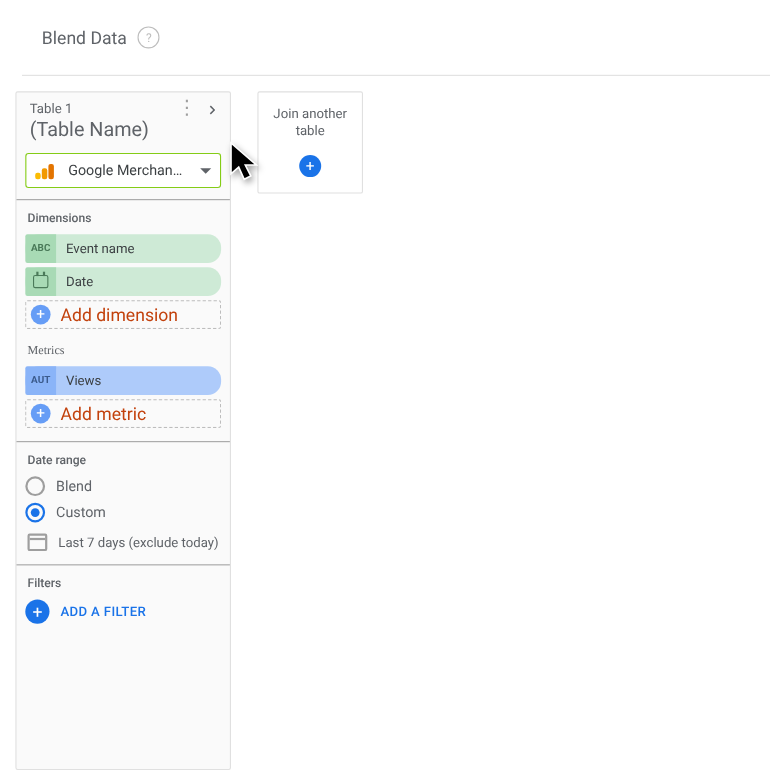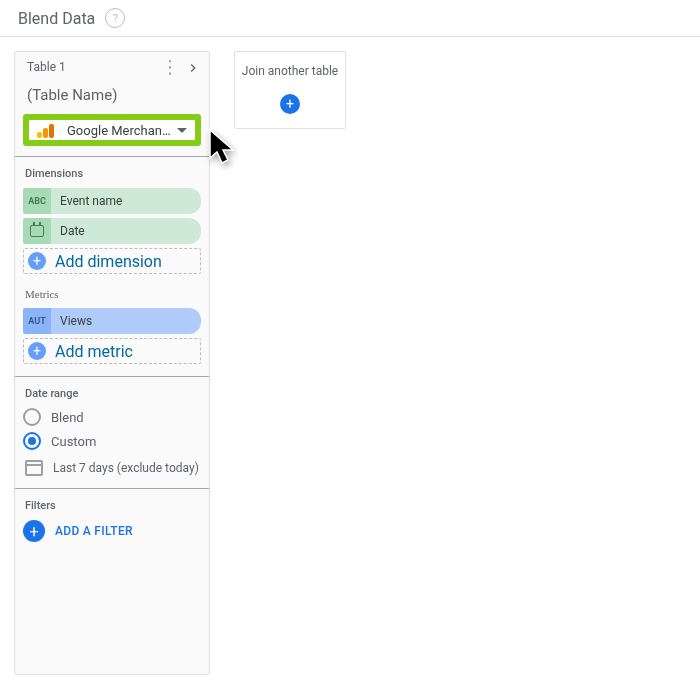--- a/index.html
+++ b/index.html
@@ -1,48 +1,48 @@
 <!DOCTYPE html>
 <html><head>
 <meta charset="utf-8">
 <style>
 * { box-sizing: border-box; margin: 0; padding: 0; font-family: Roboto, Arial, sans-serif; }
 body { background: #fff; width: 700px; height: 700px; position: relative; overflow: hidden; }
 
 .header {
   display: flex; align-items: center; gap: 10px;
-  padding: 8px 18px; border-bottom: 1px solid #e0e0e0;
+  padding: 24px 18px; border-bottom: 1px solid #e0e0e0; margin-left: 20px;
 }
 .header-title { font-size: 16px; color: #5f6368; }
 .help-circle {
   width: 20px; height: 20px; border: 1.5px solid #bdbdbd; border-radius: 50%;
   display: flex; align-items: center; justify-content: center;
   font-size: 11px; color: #bdbdbd; cursor: pointer;
 }
 
 .canvas { position: relative; padding: 14px; display: flex; align-items: flex-start; gap: 24px; }
 
 .table-card {
   width: 196px; background: #fafafa; border: 1px solid #e0e0e0; border-radius: 2px;
 }
 .table-head {
   padding: 8px 12px 10px 12px; position: relative;
 }
 .table-index { font-size: 12px; color: #5f6368; }
-.table-name { font-size: 15px; color: #5f6368; margin-top: 12px; }
+.table-name { font-size: 18px; color: #5f6368; margin-top: 2px; }
 .more-icon {
   position: absolute; right: 30px; top: 8px; color: #9e9e9e; cursor: pointer;
   font-size: 18px; line-height: 14px;
 }
 .chevron-icon {
   position: absolute; right: 8px; top: 8px; color: #5f6368; cursor: pointer;
 }
 
 .source-select {
-  margin: 0 8px 10px 8px; background: #fff; border: 6px solid #84cc16; border-radius: 3px;
+  margin: 0 8px 10px 8px; background: #fff; border: 1px solid #84cc16; border-radius: 3px;
   height: 32px; display: flex; align-items: center; padding: 0 8px; cursor: pointer;
   position: relative;
 }
 .ga-icon {
   width: 20px; height: 20px; position: relative; margin-right: 10px;
 }
 .ga-bar { position: absolute; bottom: 2px; width: 5px; border-radius: 2px; }
 .ga-b1 { left: 0; height: 6px; background: #fbbc04; }
 .ga-b2 { left: 6px; height: 10px; background: #f29900; }
 .ga-b3 { left: 12px; height: 14px; background: #e37400; }
@@ -75,21 +75,21 @@
 
 .add-chip {
   display: flex; align-items: center; height: 26px;
   border: 1px dashed #bdbdbd; border-radius: 2px; cursor: pointer;
 }
 .plus-badge {
   width: 18px; height: 18px; margin-left: 4px; border-radius: 50%;
   background: #669df6; color: #fff; display: flex; align-items: center; justify-content: center;
   font-size: 14px; line-height: 1;
 }
-.add-chip .chip-label { color: #0369a1; }
+.add-chip .chip-label { color: #c2410c; }
 
 .radio-row { display: flex; align-items: center; gap: 10px; margin: 6px 0; cursor: pointer; }
 .radio {
   width: 18px; height: 18px; border-radius: 50%; border: 2px solid #9e9e9e; position: relative;
 }
 .radio.selected { border-color: #1a73e8; }
 .radio.selected::after {
   content:""; position:absolute; top:3px; left:3px; width:8px; height:8px; border-radius:50%; background:#1a73e8;
 }
 .radio-label { font-size: 13px; color: #5f6368; }
@@ -104,21 +104,21 @@
 .filter-add { display: flex; align-items: center; gap: 10px; margin-top: 8px; cursor: pointer; }
 .plus-circle-lg {
   width: 22px; height: 22px; border-radius: 50%; background: #1a73e8; color: #fff;
   display: flex; align-items: center; justify-content: center; font-size: 16px;
 }
 .filter-add-label { font-size: 12px; font-weight: 500; color: #1a73e8; letter-spacing: 0.3px; }
 
 .table-footer-space { height: 120px; }
 
 .join-card {
-  width: 112px; background: #fff; border: 1px solid #e0e0e0; border-radius: 2px;
+  width: 96px; background: #fff; border: 1px solid #e0e0e0; border-radius: 2px;
   display: flex; flex-direction: column; align-items: center; justify-content: center;
   padding: 12px 6px 14px 6px; text-align: center; cursor: pointer; gap: 14px;
 }
 .join-label { font-size: 12px; color: #5f6368; line-height: 1.3; }
 .join-plus {
   width: 20px; height: 20px; border-radius: 50%; background: #1a73e8; color: #fff;
   display: flex; align-items: center; justify-content: center; font-size: 14px;
 }
 
 .cursor-overlay {

